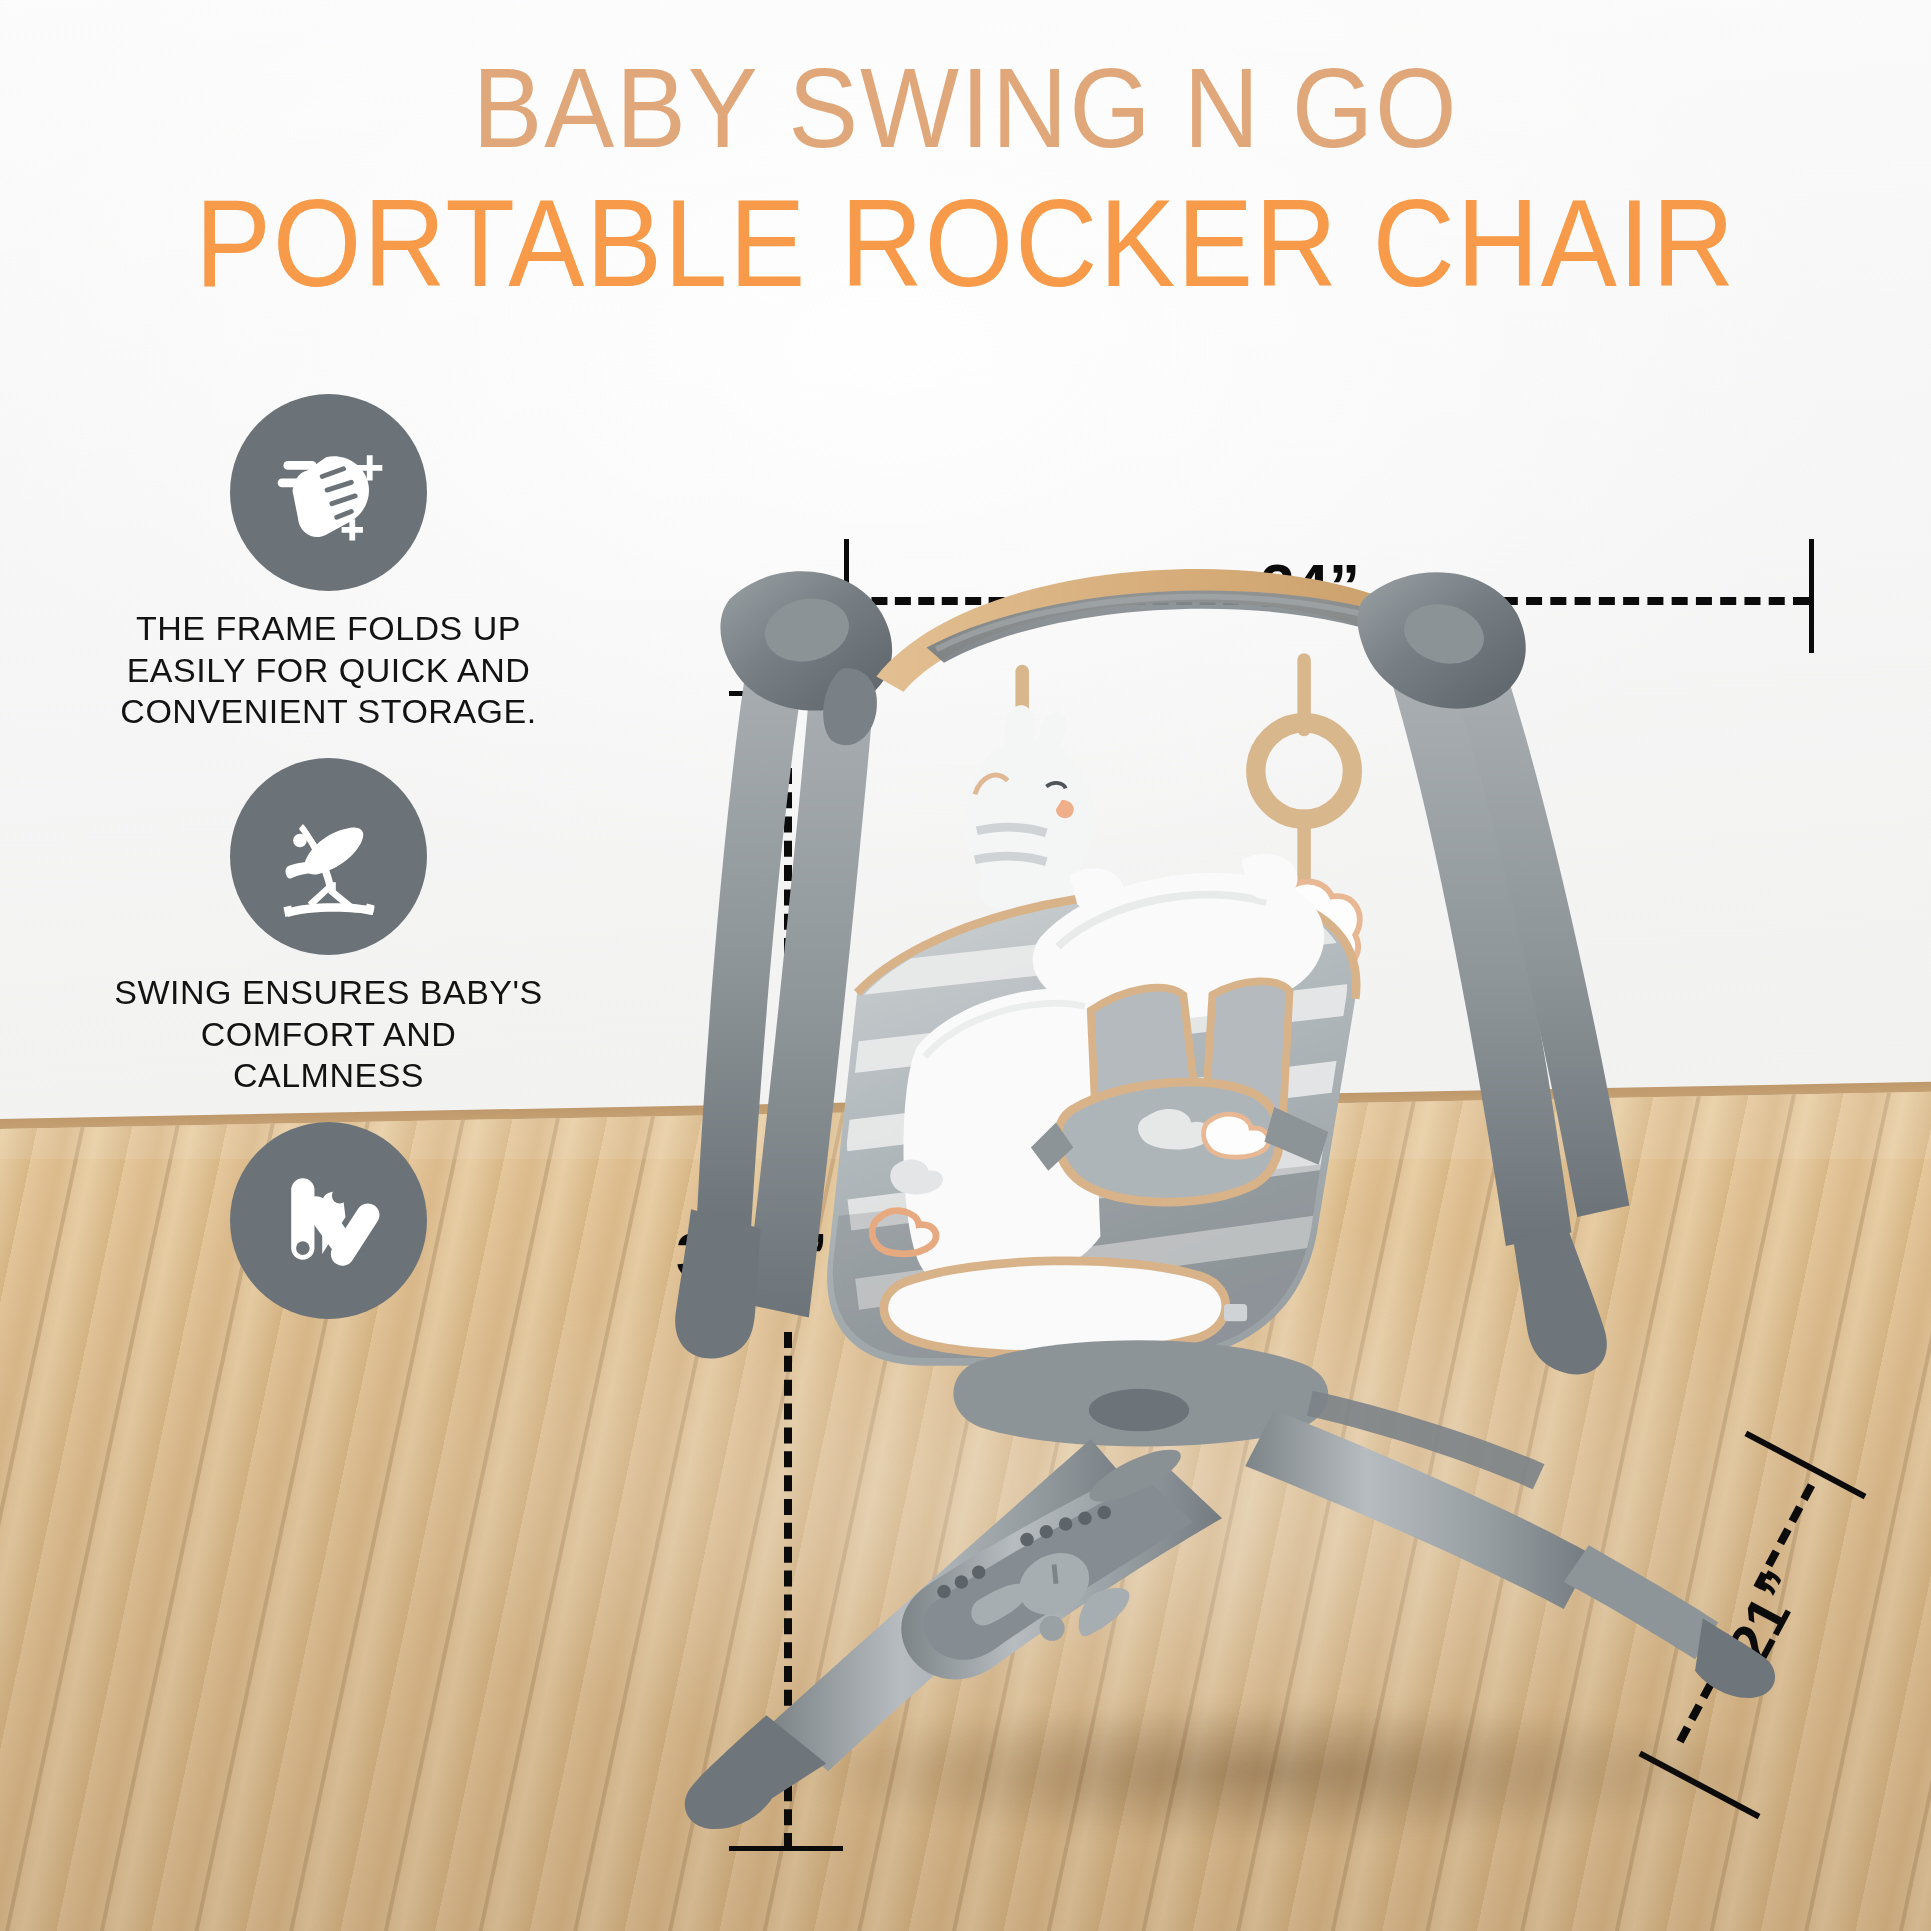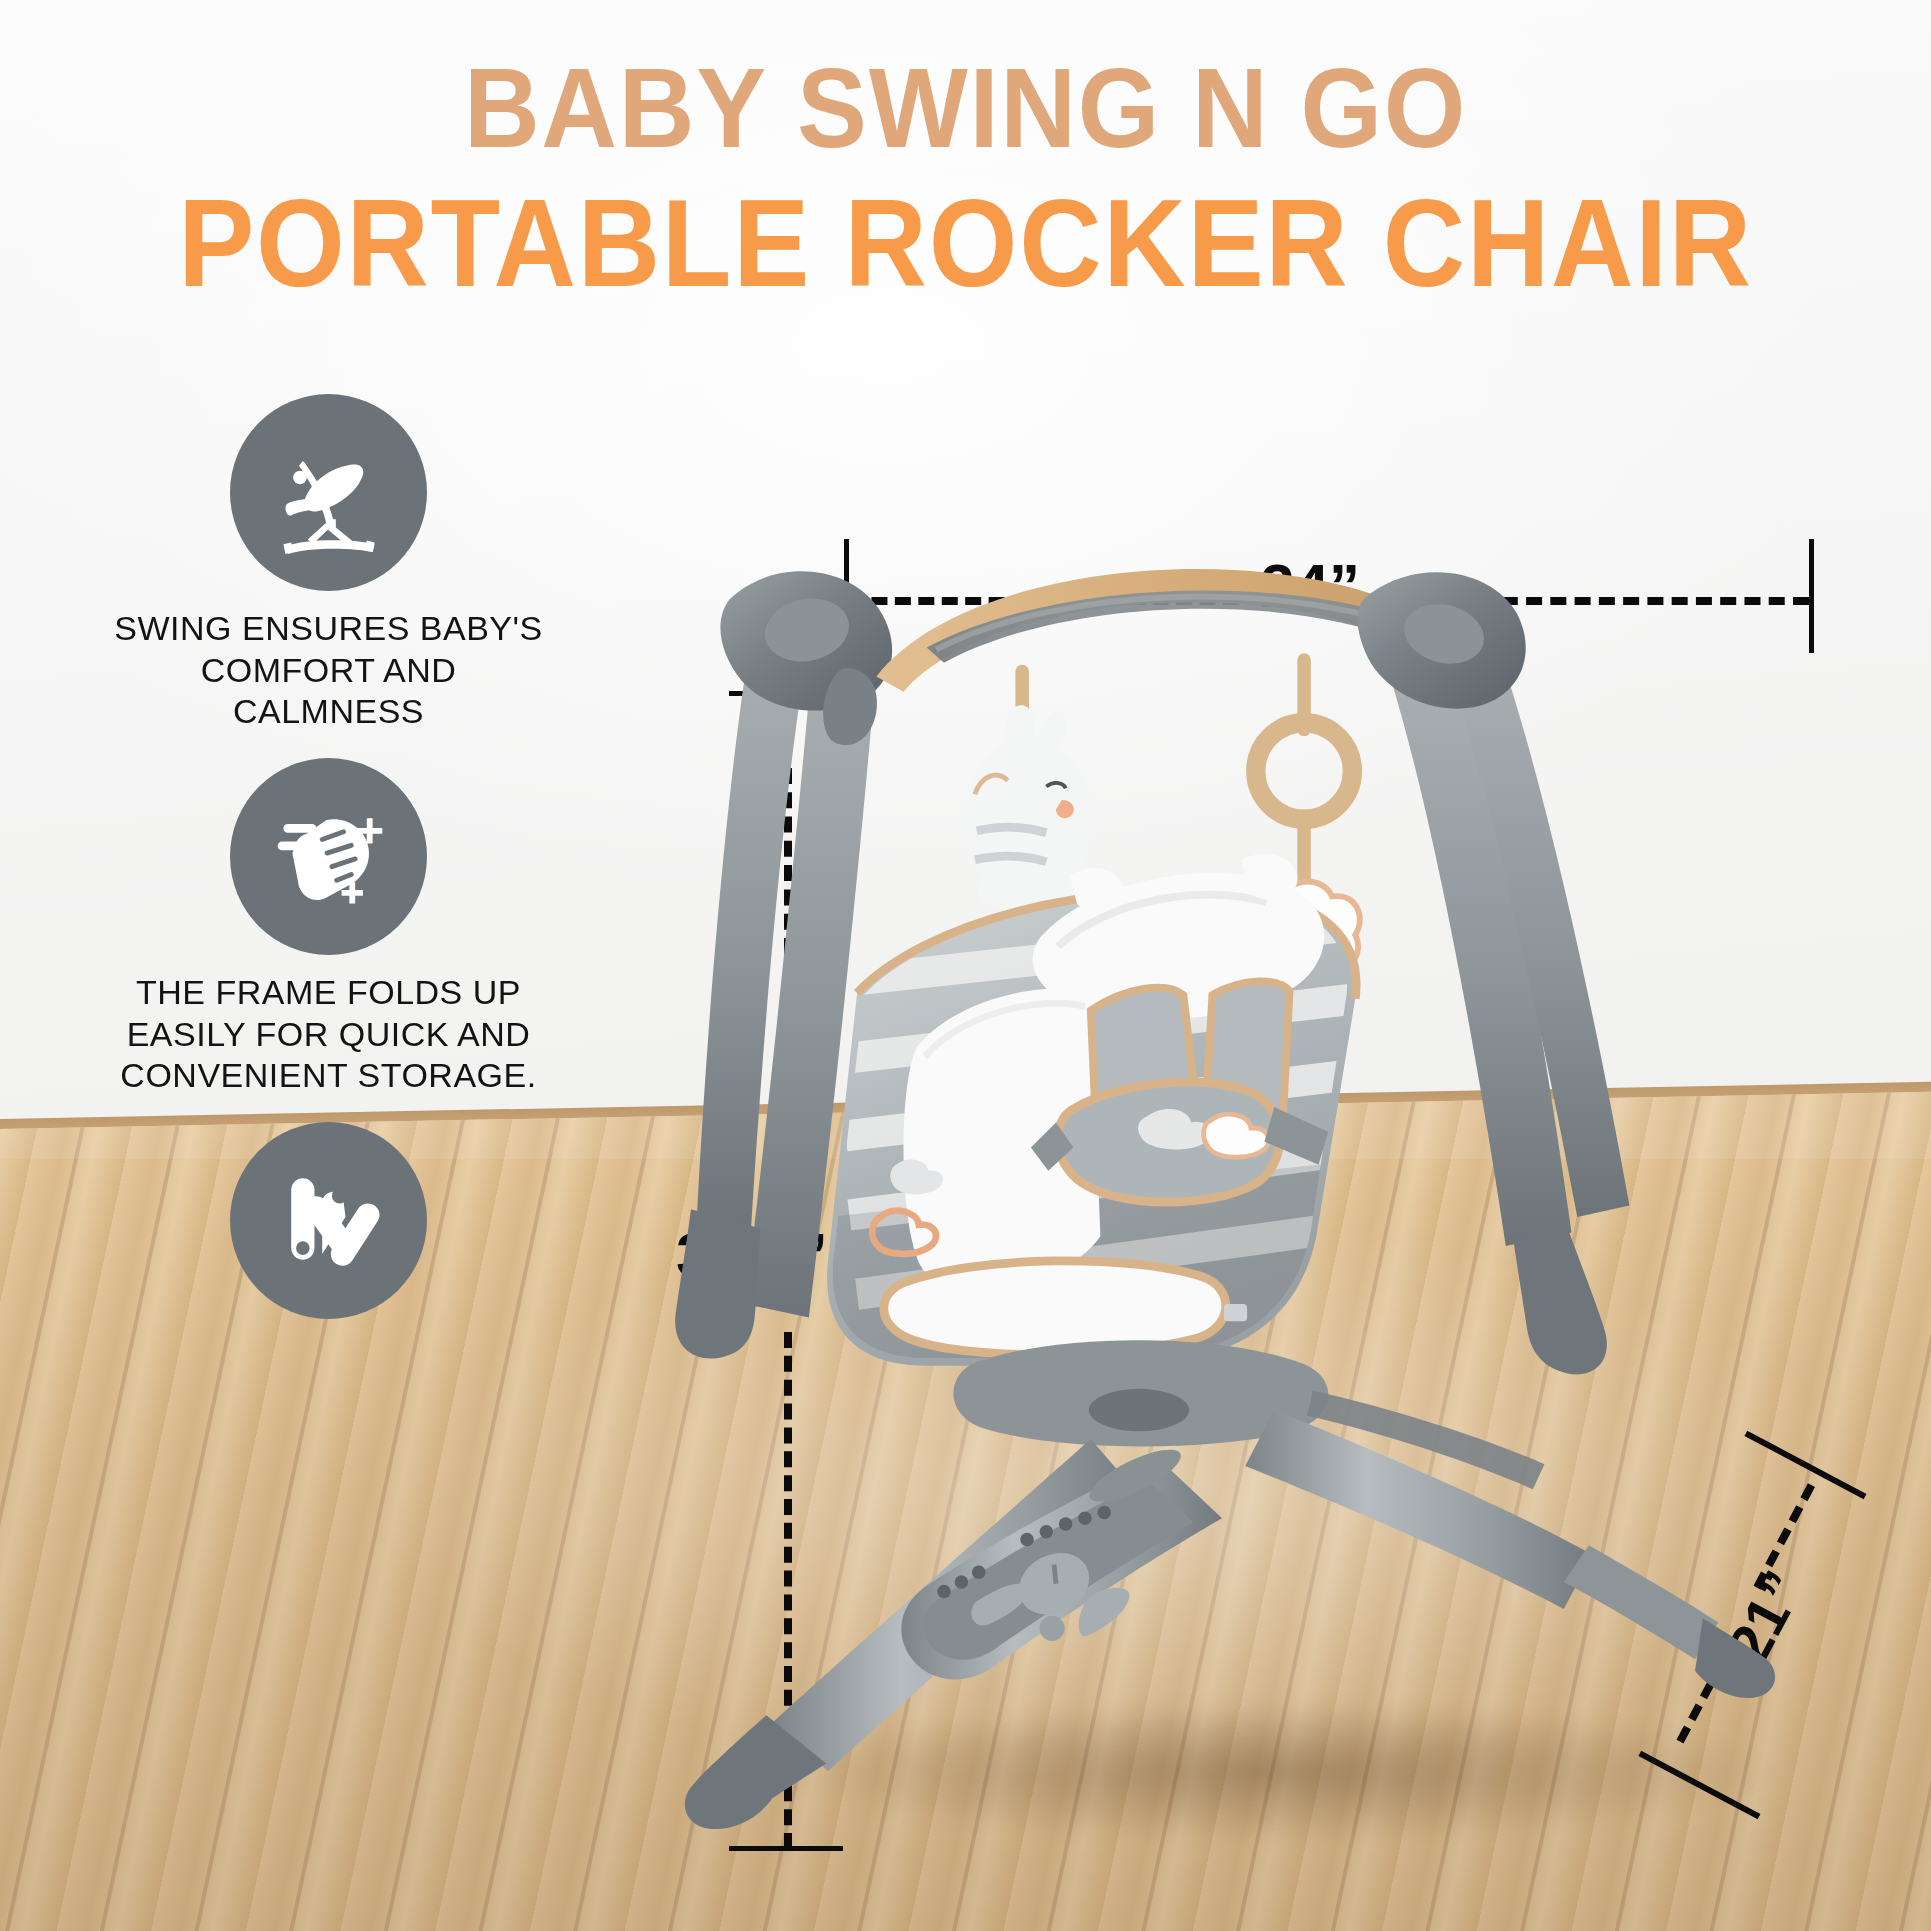--- a/index.html
+++ b/index.html
@@ -48,21 +48,21 @@
   }
   .wall-vignette{
     position:absolute;left:0;top:0;width:1931px;height:1159px;
     background:radial-gradient(ellipse 1255px 734px at 46% 30%, rgba(255,255,255,0.85), rgba(240,239,237,0.1) 75%);
     pointer-events:none;
   }
 
   
   .headline{
     position:absolute;left:0;top:50px;width:1931px;text-align:center;
-    line-height:1.02; font-weight:700; letter-spacing:1.9px;
+    line-height:1.02; font-weight:400; letter-spacing:1.9px;
   }
   .headline .l1{
     display:block;font-size:114px;color:#e0a87a;
     transform:scaleX(0.92);
   }
   .headline .l2{
     display:block;font-size:124px;color:#f79b4a;margin-top:13.5px;
     transform:scaleX(0.92);
   }
 
@@ -124,40 +124,20 @@
   <div class="floor"></div>
   <div class="floor-shade"></div>
   <div class="wall-vignette"></div>
 
   <div class="headline">
     <span class="l1">BABY SWING N GO</span>
     <span class="l2">PORTABLE ROCKER CHAIR</span>
   </div>
 
   <div class="features">
-
-    <div class="feature">
-      <div class="fcircle">
-        <svg width="126" height="126" viewBox="0 0 130 130">
-          <g fill="#ffffff">
-            <path d="M40 72 C44 58 62 40 86 36 C96 34 102 38 100 46 C96 62 74 80 52 84 C44 85 38 80 40 72 Z"></path>
-            <path d="M22 76 C30 72 44 70 56 72 L58 82 C46 82 34 84 26 88 C21 90 18 79 22 76 Z"></path>
-            <path d="M38 32 L40 34 C56 56 66 76 70 96 L63 99 C58 78 49 58 34 37 Z"></path>
-            <circle cx="35" cy="49" r="7"></circle>
-            <path d="M66 92 L72 92 L72 104 L66 104 Z"></path>
-            <path d="M69 98 L48 118 L43 113 L65 93 Z"></path>
-            <path d="M69 98 L91 116 L87 122 L64 103 Z"></path>
-            <path d="M20 120 C40 112 92 112 112 118 L110 126 C90 121 42 121 23 128 Z"></path>
-            <path d="M18 118 L26 116 L28 126 L20 128 Z"></path>
-            <path d="M104 114 L112 116 L110 126 L102 124 Z"></path>
-          </g>
-        </svg>
-      </div>
-      <div class="ftext">SWING ENSURES BABY'S COMFORT AND CALMNESS</div>
-    </div>
 
     <div class="feature">
       <div class="fcircle">
         <svg width="126" height="126" viewBox="0 0 130 130">
           <g fill="#ffffff">
             <path d="M62 28 C80 24 98 34 104 50 C110 66 104 84 88 94 L62 108 C50 114 38 108 34 96 L30 62 C28 52 34 44 42 42 Z"></path>
             <path d="M36 54 C30 54 26 60 28 66 L34 96 C37 106 47 110 56 106 L48 60 Z" fill="#ffffff"></path>
             <g stroke="#6c7378" stroke-width="5" stroke-linecap="round" fill="none">
               <path d="M58 48 L80 40"></path>
               <path d="M63 62 L88 54"></path>
@@ -171,20 +151,40 @@
           </g>
         </svg>
       </div>
       <div class="ftext">THE FRAME FOLDS UP EASILY FOR QUICK AND CONVENIENT STORAGE.</div>
     </div>
 
     <div class="feature">
       <div class="fcircle">
         <svg width="126" height="126" viewBox="0 0 130 130">
           <g fill="#ffffff">
+            <path d="M40 72 C44 58 62 40 86 36 C96 34 102 38 100 46 C96 62 74 80 52 84 C44 85 38 80 40 72 Z"></path>
+            <path d="M22 76 C30 72 44 70 56 72 L58 82 C46 82 34 84 26 88 C21 90 18 79 22 76 Z"></path>
+            <path d="M38 32 L40 34 C56 56 66 76 70 96 L63 99 C58 78 49 58 34 37 Z"></path>
+            <circle cx="35" cy="49" r="7"></circle>
+            <path d="M66 92 L72 92 L72 104 L66 104 Z"></path>
+            <path d="M69 98 L48 118 L43 113 L65 93 Z"></path>
+            <path d="M69 98 L91 116 L87 122 L64 103 Z"></path>
+            <path d="M20 120 C40 112 92 112 112 118 L110 126 C90 121 42 121 23 128 Z"></path>
+            <path d="M18 118 L26 116 L28 126 L20 128 Z"></path>
+            <path d="M104 114 L112 116 L110 126 L102 124 Z"></path>
+          </g>
+        </svg>
+      </div>
+      <div class="ftext">SWING ENSURES BABY'S COMFORT AND CALMNESS</div>
+    </div>
+
+    <div class="feature">
+      <div class="fcircle">
+        <svg width="126" height="126" viewBox="0 0 130 130">
+          <g fill="#ffffff">
             <rect x="26" y="22" width="24" height="84" rx="12"></rect>
             <circle cx="38" cy="94" r="7" fill="#6c7378"></circle>
             <path d="M58 100 L58 48 A11 11 0 0 1 80 46 L82 62 Z"></path>
             <rect x="54" y="36" width="24" height="72" rx="12" transform="rotate(-36 66 72)"></rect>
             <rect x="80" y="44" width="24" height="72" rx="12" transform="rotate(33 92 80)"></rect>
             <circle cx="76" cy="40" r="8" fill="#6c7378"></circle>
           </g>
         </svg>
       </div>
     </div>

